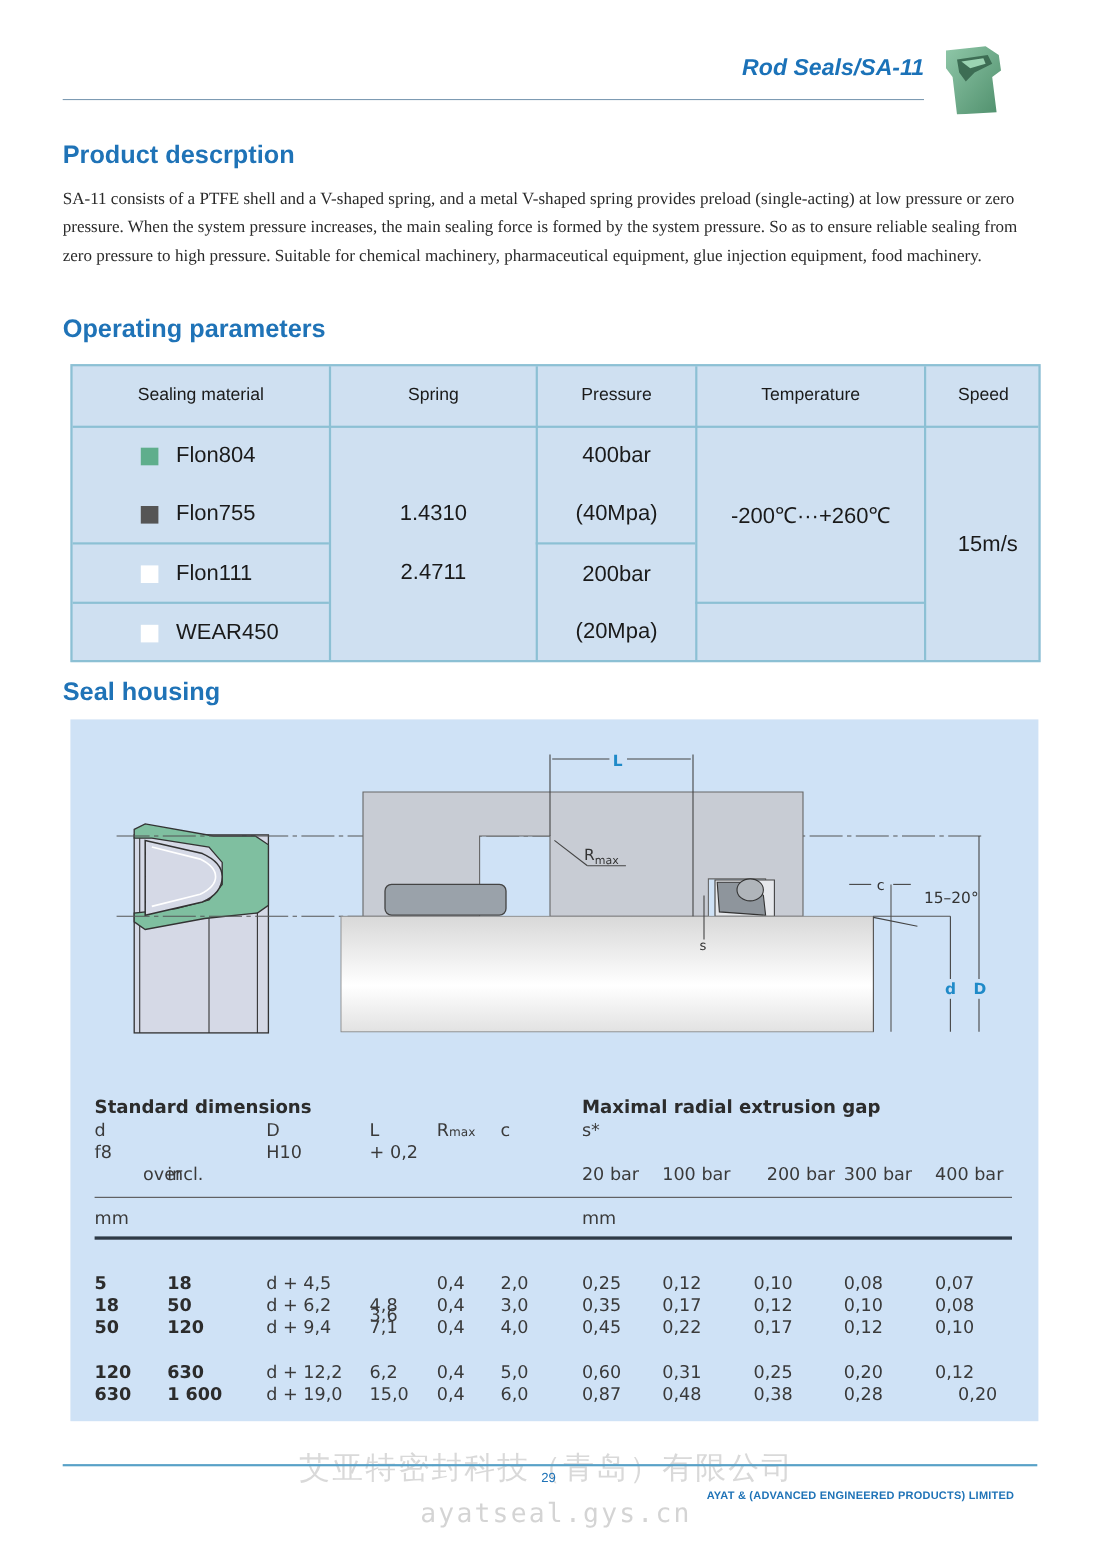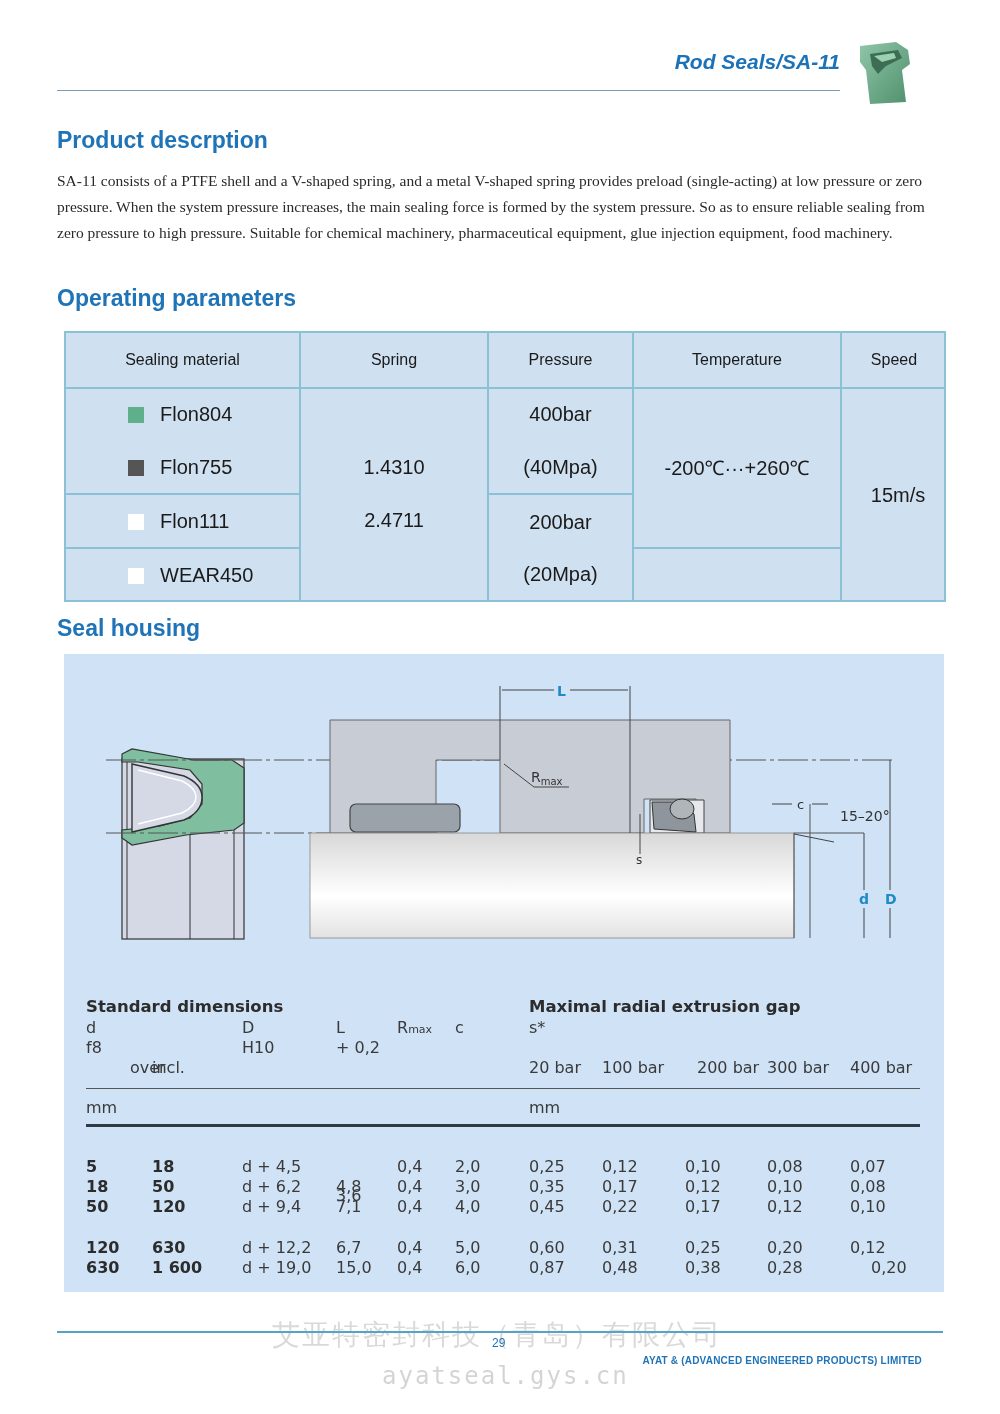--- a/index.html
+++ b/index.html
@@ -239,21 +239,21 @@
         <div class="dims" style="left: 465px; top: 543px;">0,45</div>
         <div class="dims" style="left: 538px; top: 543px;">0,22</div>
         <div class="dims" style="left: 621px; top: 543px;">0,17</div>
         <div class="dims" style="left: 703px; top: 543px;">0,12</div>
         <div class="dims" style="left: 786px; top: 543px;">0,10</div>
       </div>
       <div>
         <div class="dims bold" style="left: 22px; top: 584px;">120</div>
         <div class="dims bold" style="left: 88px; top: 584px;">630</div>
         <div class="dims" style="left: 178px; top: 584px;">d + 12,2</div>
-        <div class="dims" style="left: 272px; top: 584px;">6,7</div>
+        <div class="dims" style="left: 272px; top: 584px;">6,2</div>
         <div class="dims" style="left: 333px; top: 584px;">0,4</div>
         <div class="dims" style="left: 391px; top: 584px;">5,0</div>
         <div class="dims" style="left: 465px; top: 584px;">0,60</div>
         <div class="dims" style="left: 538px; top: 584px;">0,31</div>
         <div class="dims" style="left: 621px; top: 584px;">0,25</div>
         <div class="dims" style="left: 703px; top: 584px;">0,20</div>
         <div class="dims" style="left: 786px; top: 584px;">0,12</div>
       </div>
       <div>
         <div class="dims bold" style="left: 22px; top: 604px;">630</div>

